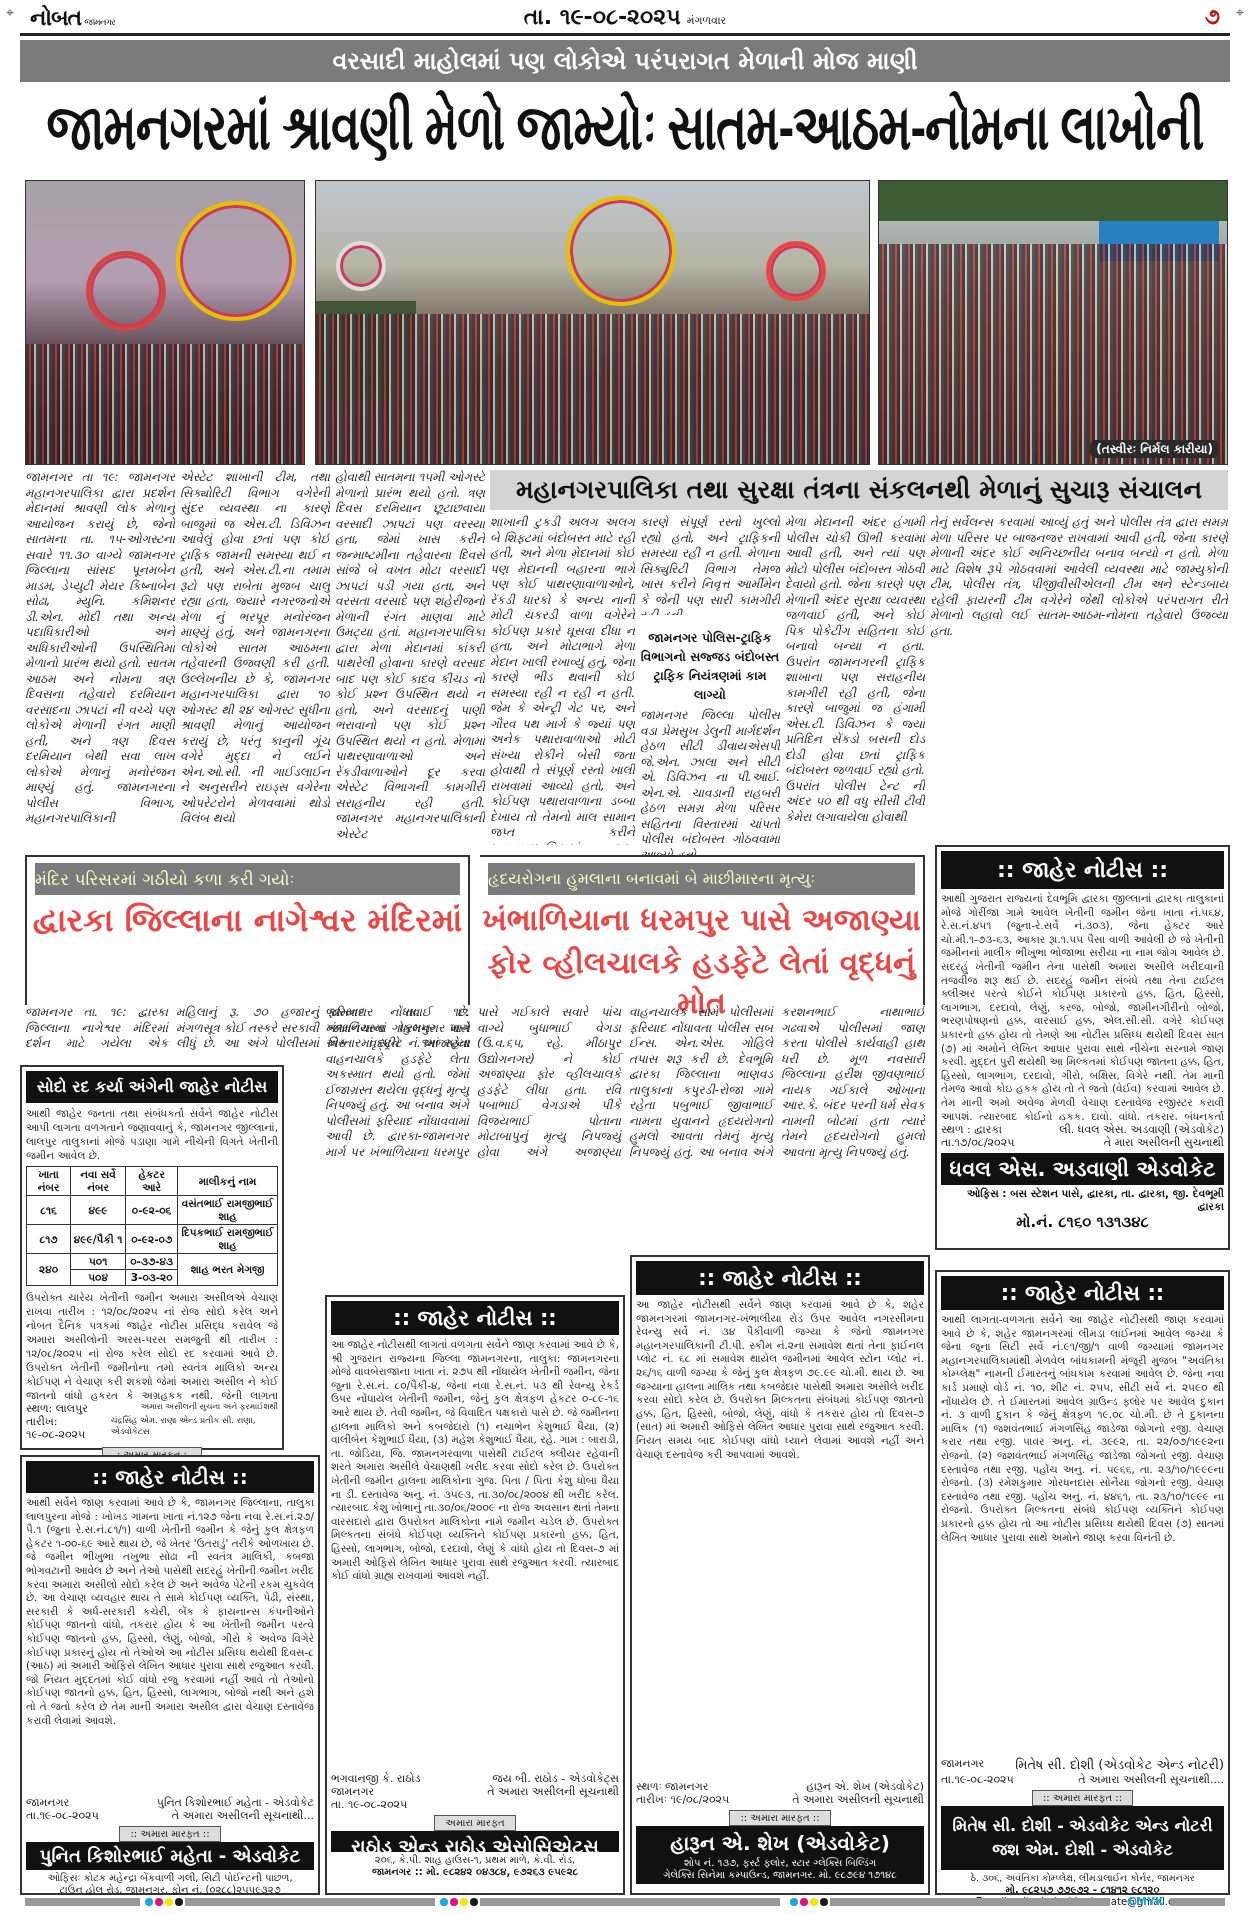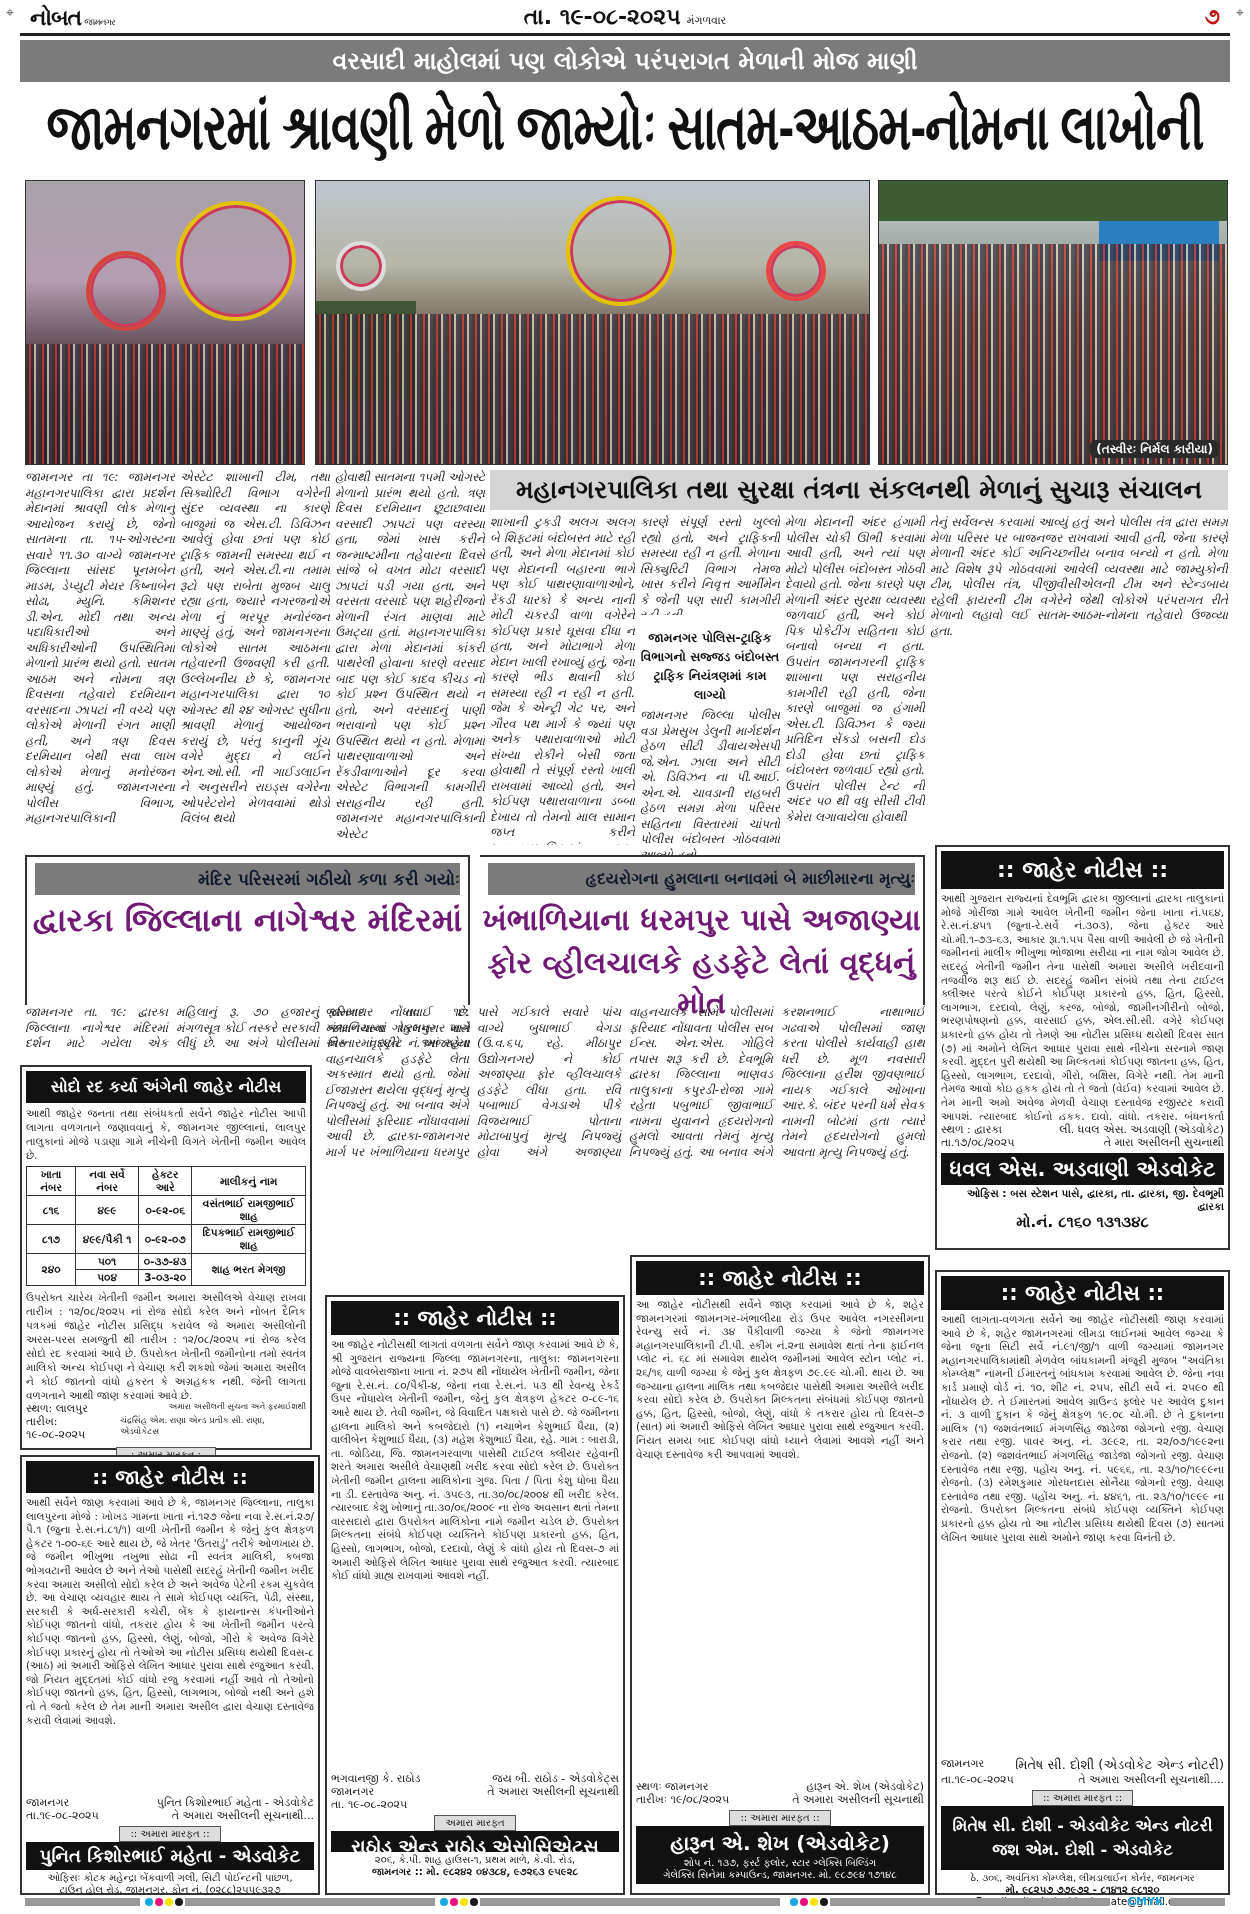--- a/index.html
+++ b/index.html
@@ -17,23 +17,23 @@
 .photo{border:1px solid #333;overflow:hidden}
 .ph1{left:25px;top:180px;width:280px;height:285px;background:linear-gradient(180deg,#a7a1a8 0%,#b49eb0 35%,#5f4a55 60%,#332a30 80%,#211b20 100%)}
 .ph2{left:315px;top:180px;width:555px;height:285px;background:linear-gradient(180deg,#bfc6cf 0%,#b5b5a6 30%,#7a6e62 50%,#4f4843 70%,#3b3836 100%)}
 .ph3{left:878px;top:180px;width:350px;height:285px;background:linear-gradient(180deg,#c6cfd6 0%,#9fa8a0 25%,#8a7562 50%,#6d5b4c 75%,#4a3f38 100%)}
 .wheel{position:absolute;border-radius:50%;border:4px solid #e4c200;box-shadow:inset 0 0 0 3px #d03a5a}
 .crowd{position:absolute;left:0;right:0;bottom:0;background:repeating-linear-gradient(90deg,#3a2d2a 0 3px,#c33 3px 5px,#2a2436 5px 8px,#e7d6b0 8px 10px,#3b3b50 10px 13px);opacity:.75}
 .credit{right:8px;bottom:6px;background:#2a2a2a;color:#fff;font-size:12px;font-weight:bold;padding:2px 6px;border-radius:6px;position:absolute}
 .subhead{left:490px;top:470px;width:738px;height:40px;background:#d4d4d4;font-size:25px;font-weight:bold;text-align:center;line-height:40px}
 .col{font-size:12px;line-height:15.5px;text-align:justify;color:#222;overflow:hidden;font-style:italic}
 .box{border:2px solid #333;background:#fff}
-.greybar{background:#7b7b7b;color:#0f172a;text-align:right;font-weight:bold}
+.greybar{background:#7b7b7b;color:#fef9c3;text-align:left;font-weight:normal}
 .blackbar{background:#111;color:#fff;text-align:center;font-weight:bold}
-.bighead{font-weight:bold;text-align:center;color:#701a75}
+.bighead{font-weight:bold;text-align:center;color:#ef4444}
 .txt{font-size:11.5px;line-height:15px;text-align:justify;color:#222;overflow:hidden}
 .tag{display:inline-block;background:#ddd;border:1px solid #555;font-size:10px;padding:1px 10px}
 table.land{border-collapse:collapse;width:100%;font-size:10.5px}
 table.land td,table.land th{border:1px solid #333;text-align:center;padding:1px 2px;font-weight:bold}
 .regbar{left:0;top:1898px;width:1250px;height:10px}
 .regbar .seg{position:absolute;top:0;height:8px;background:#999}
 .dots{position:absolute;top:0;height:8px;display:flex;gap:2px}
 .dots span{width:8px;height:8px;border-radius:50%}
 .cross{position:absolute;width:16px;height:16px;color:#666;font-size:14px;line-height:16px;text-align:center}
 .fieldrow{display:flex;justify-content:space-between;font-size:11px;font-weight:normal}
@@ -108,21 +108,21 @@
     </div>
   <div class="fieldrow">
       <span>તા.૧૭/૦૮/૨૦૨૫</span>
       <span>તે મારા અસીલની સુચનાથી</span>
     </div>
   <div class="blackbar" style="height:32px;line-height:32px;font-size:21px;margin-top:4px">ધવલ એસ. અડવાણી એડવોકેટ</div>
   <div style="text-align:right;font-size:10.5px;font-weight:bold;margin-top:2px">ઓફિસ : બસ સ્ટેશન પાસે, દ્વારકા, તા. દ્વારકા, જી. દેવભૂમી દ્વારકા</div>
   <div style="text-align:center;font-size:15px;font-weight:bold">મો.નં. ૮૧૬૦ ૧૩૧૩૪૮</div>
 </div>
 
-<div class="abs box" style="left:20px;top:1065px;width:292px;height:385px;padding:4px">
+<div class="abs box" style="left:20px;top:1065px;width:264px;height:385px;padding:4px">
   <div class="blackbar" style="height:32px;line-height:32px;font-size:16px">સોદો રદ કર્યા અંગેની જાહેર નોટીસ</div>
   <div class="txt" style="margin-top:3px;font-size:10.5px;line-height:14px">આથી જાહેર જનતા તથા સંબંધકર્તા સર્વેને જાહેર નોટીસ આપી લાગતા વળગતાને જણાવવાનું કે, જામનગર જીલ્લાનાં, લાલપુર તાલુકાનાં મોજે પડાણા ગામે નીચેની વિગતે ખેતીની જમીન આવેલ છે.</div>
   <table class="land" style="margin-top:4px">
     <tbody>
         <tr>
       <th>ખાતા નંબર</th>
       <th>નવા સર્વે નંબર</th>
       <th>હેકટર આરે</th>
       <th>માલીકનું નામ</th>
     </tr>

